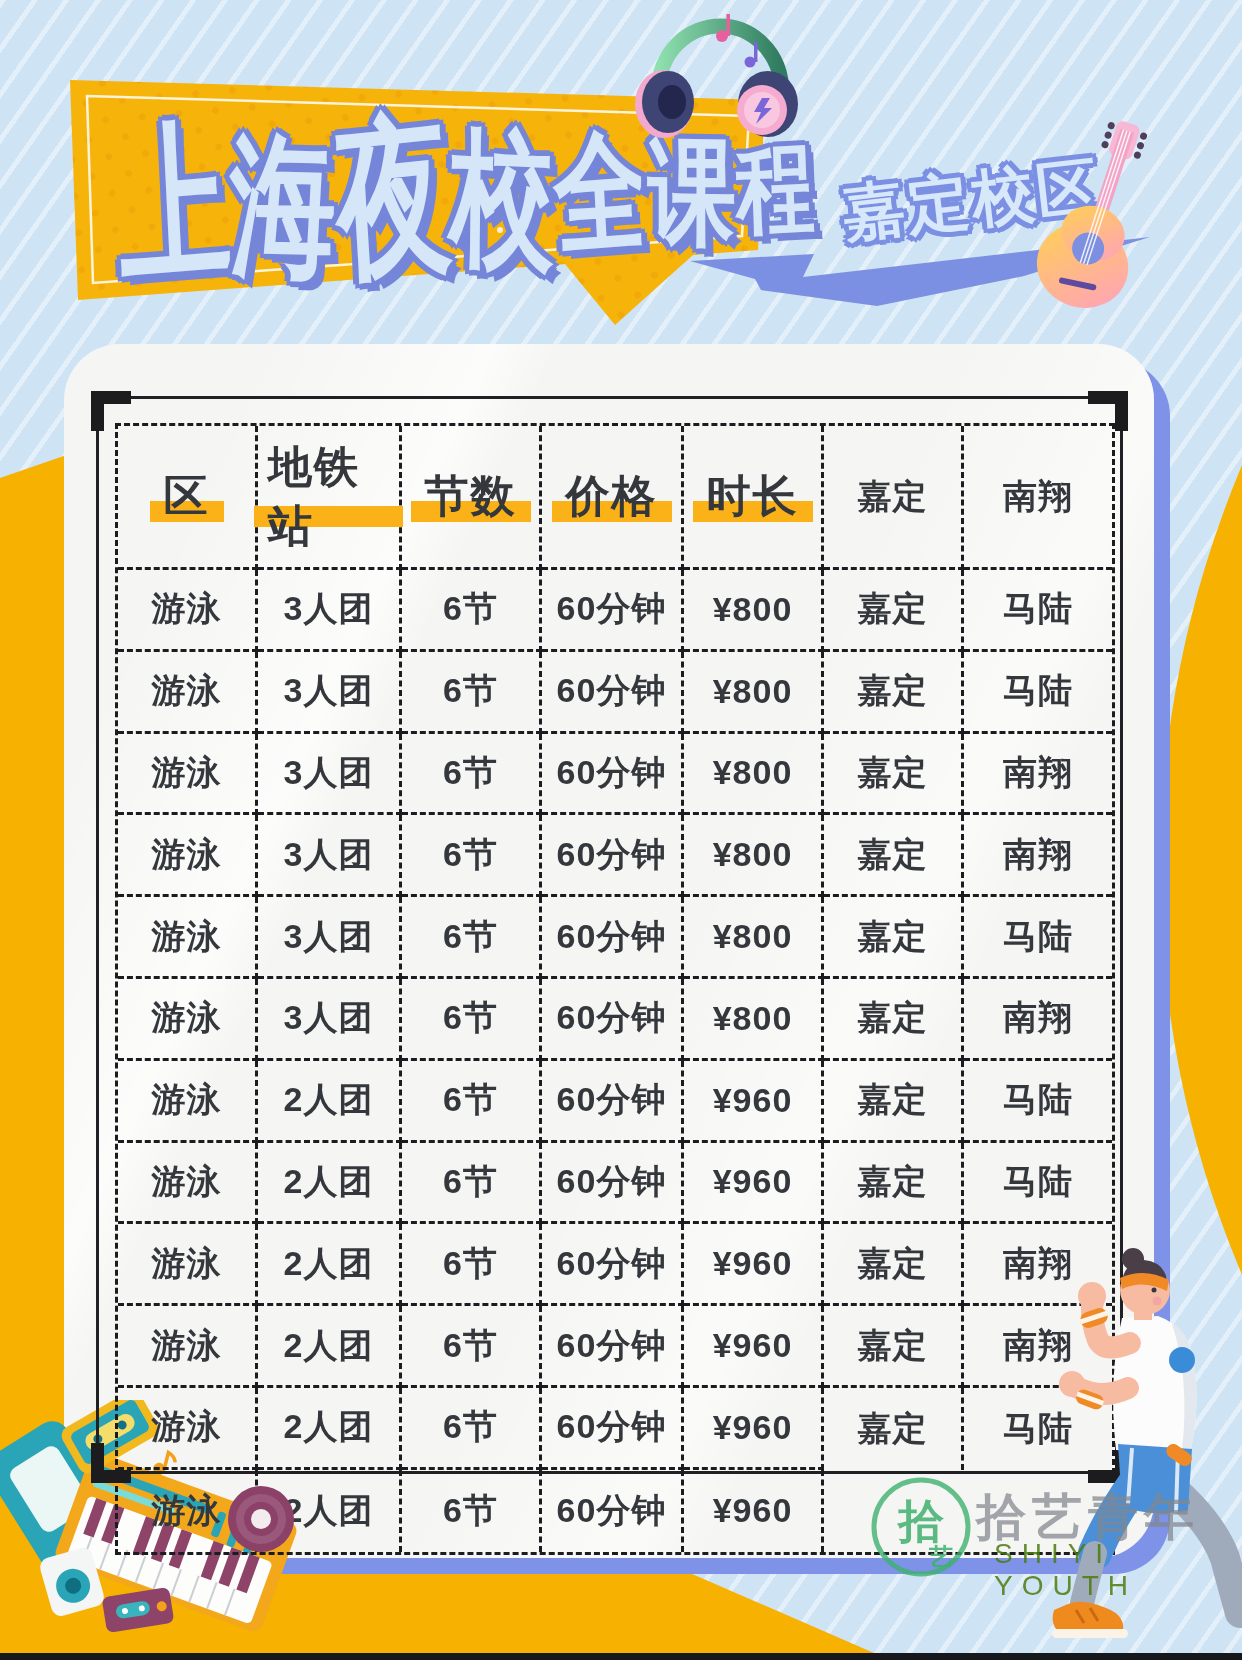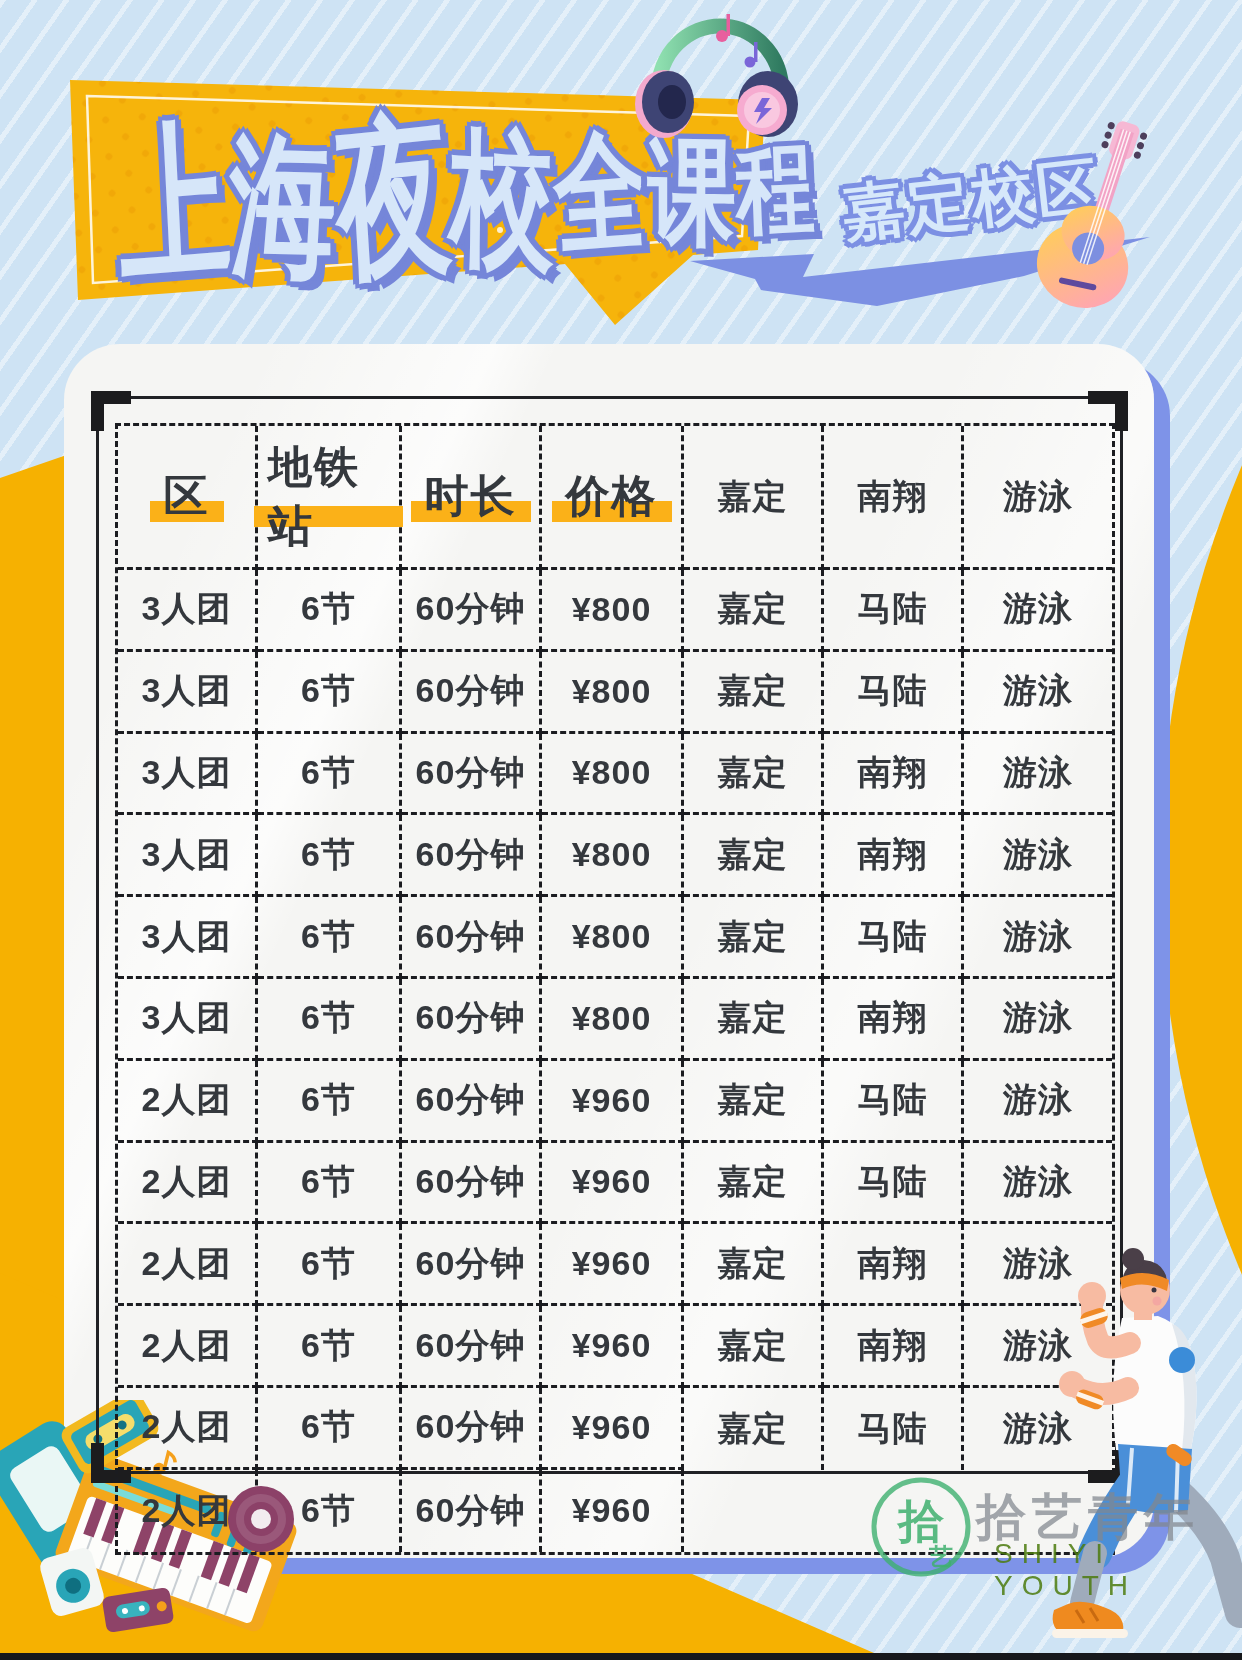--- a/index.html
+++ b/index.html
@@ -166,24 +166,27 @@
 <div class="abs bracket br-br"></div>
 
 <div class="abs tbl" id="course-table">
     <div class="cell th">
       <span class="hl">区</span>
     </div>
     <div class="cell th">
       <span class="hl">地铁站</span>
     </div>
     <div class="cell th">
-      <span class="hl">时长</span>
+      <span class="hl">节数</span>
     </div>
     <div class="cell th">
       <span class="hl">价格</span>
+    </div>
+    <div class="cell th">
+      <span class="hl">时长</span>
     </div>
     <div class="cell td">嘉定</div>
     <div class="cell td">南翔</div>
     <div class="cell td">游泳</div>
     <div class="cell td">3人团</div>
     <div class="cell td">6节</div>
     <div class="cell td">60分钟</div>
     <div class="cell td">¥800</div>
     <div class="cell td">嘉定</div>
     <div class="cell td">马陆</div>

